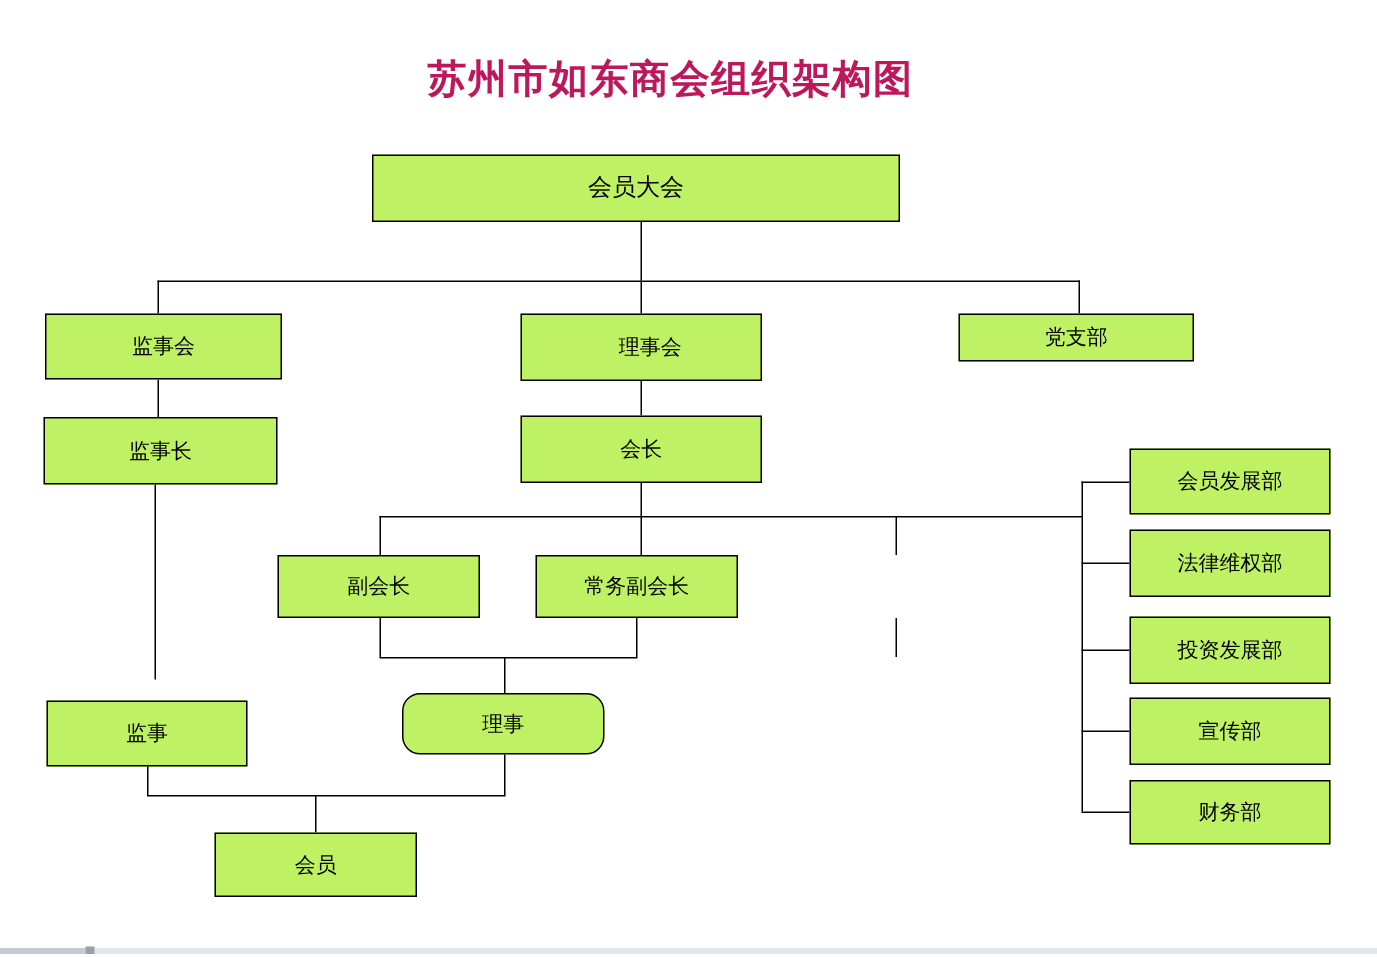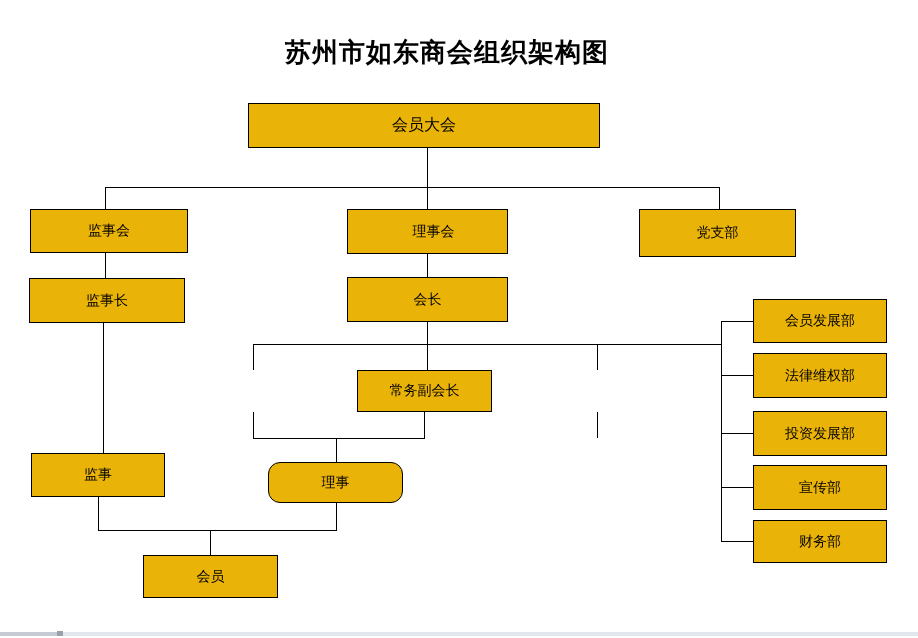--- a/index.html
+++ b/index.html
@@ -4,26 +4,26 @@
 <style>
   html,body{margin:0;padding:0;}
   body{
     width:918px;height:638px;background:#ffffff;
     font-family:"DejaVu Sans","Liberation Sans",sans-serif;
     overflow:hidden;
   }
   #stage{position:relative;width:918px;height:638px;background:#ffffff;}
   .title{
     position:absolute;left:0;top:35px;width:894px;
-    text-align:center;font-size:26px;font-weight:bold;color:#000000;
+    text-align:center;font-size:26px;font-weight:bold;color:#be185d;
     letter-spacing:1px;
   }
   .node{
     position:absolute;box-sizing:border-box;
-    border:1px solid #000;background:#eab308;
+    border:1px solid #000;background:#bef264;
     display:flex;align-items:center;justify-content:center;
     font-size:14px;color:#000;white-space:nowrap;
   }
   .ln{position:absolute;background:#000;}
   .sb-track{position:absolute;left:0;top:632px;width:918px;height:4px;background:#e2e6ed;}
   .sb-thumb{position:absolute;left:0;top:632px;width:57px;height:4px;background:#c5cad3;}
   .sb-notch{position:absolute;left:57px;top:631px;width:6px;height:5px;background:#9aa1ac;}
 </style>
 </head>
 <body>
@@ -70,32 +70,33 @@
   <div class="ln" style="left:721px;top:433px;width:32px;height:1px;"></div>
   <div class="ln" style="left:721px;top:487px;width:32px;height:1px;"></div>
   <div class="ln" style="left:721px;top:541px;width:32px;height:1px;"></div>
 
   <div class="node" style="left:248px;top:103px;width:352px;height:45px;font-size:16px;">会员大会</div>
 
   <div class="node" style="left:30px;top:209px;width:158px;height:44px;">监事会</div>
 
   <div class="node" style="left:347px;top:209px;width:161px;height:45px;padding-left:12px;">理事会</div>
 
-  <div class="node" style="left:639px;top:209px;width:157px;height:48px;">党支部</div>
+  <div class="node" style="left:639px;top:209px;width:157px;height:32px;">党支部</div>
 
   <div class="node" style="left:29px;top:278px;width:156px;height:45px;">监事长</div>
 
   <div class="node" style="left:347px;top:277px;width:161px;height:45px;">会长</div>
 
+  <div class="node" style="left:185px;top:370px;width:135px;height:42px;">副会长</div>
 
   <div class="node" style="left:357px;top:370px;width:135px;height:42px;">常务副会长</div>
 
 
 
-  <div class="node" style="left:31px;top:453px;width:134px;height:44px;">监事</div>
+  <div class="node" style="left:31px;top:467px;width:134px;height:44px;">监事</div>
 
   <div class="node" style="left:268px;top:462px;width:135px;height:41px;border-radius:12px;">理事</div>
 
   <div class="node" style="left:143px;top:555px;width:135px;height:43px;">会员</div>
 
   <div class="node" style="left:753px;top:299px;width:134px;height:44px;">会员发展部</div>
 
   <div class="node" style="left:753px;top:353px;width:134px;height:45px;">法律维权部</div>
 
   <div class="node" style="left:753px;top:411px;width:134px;height:45px;">投资发展部</div>

